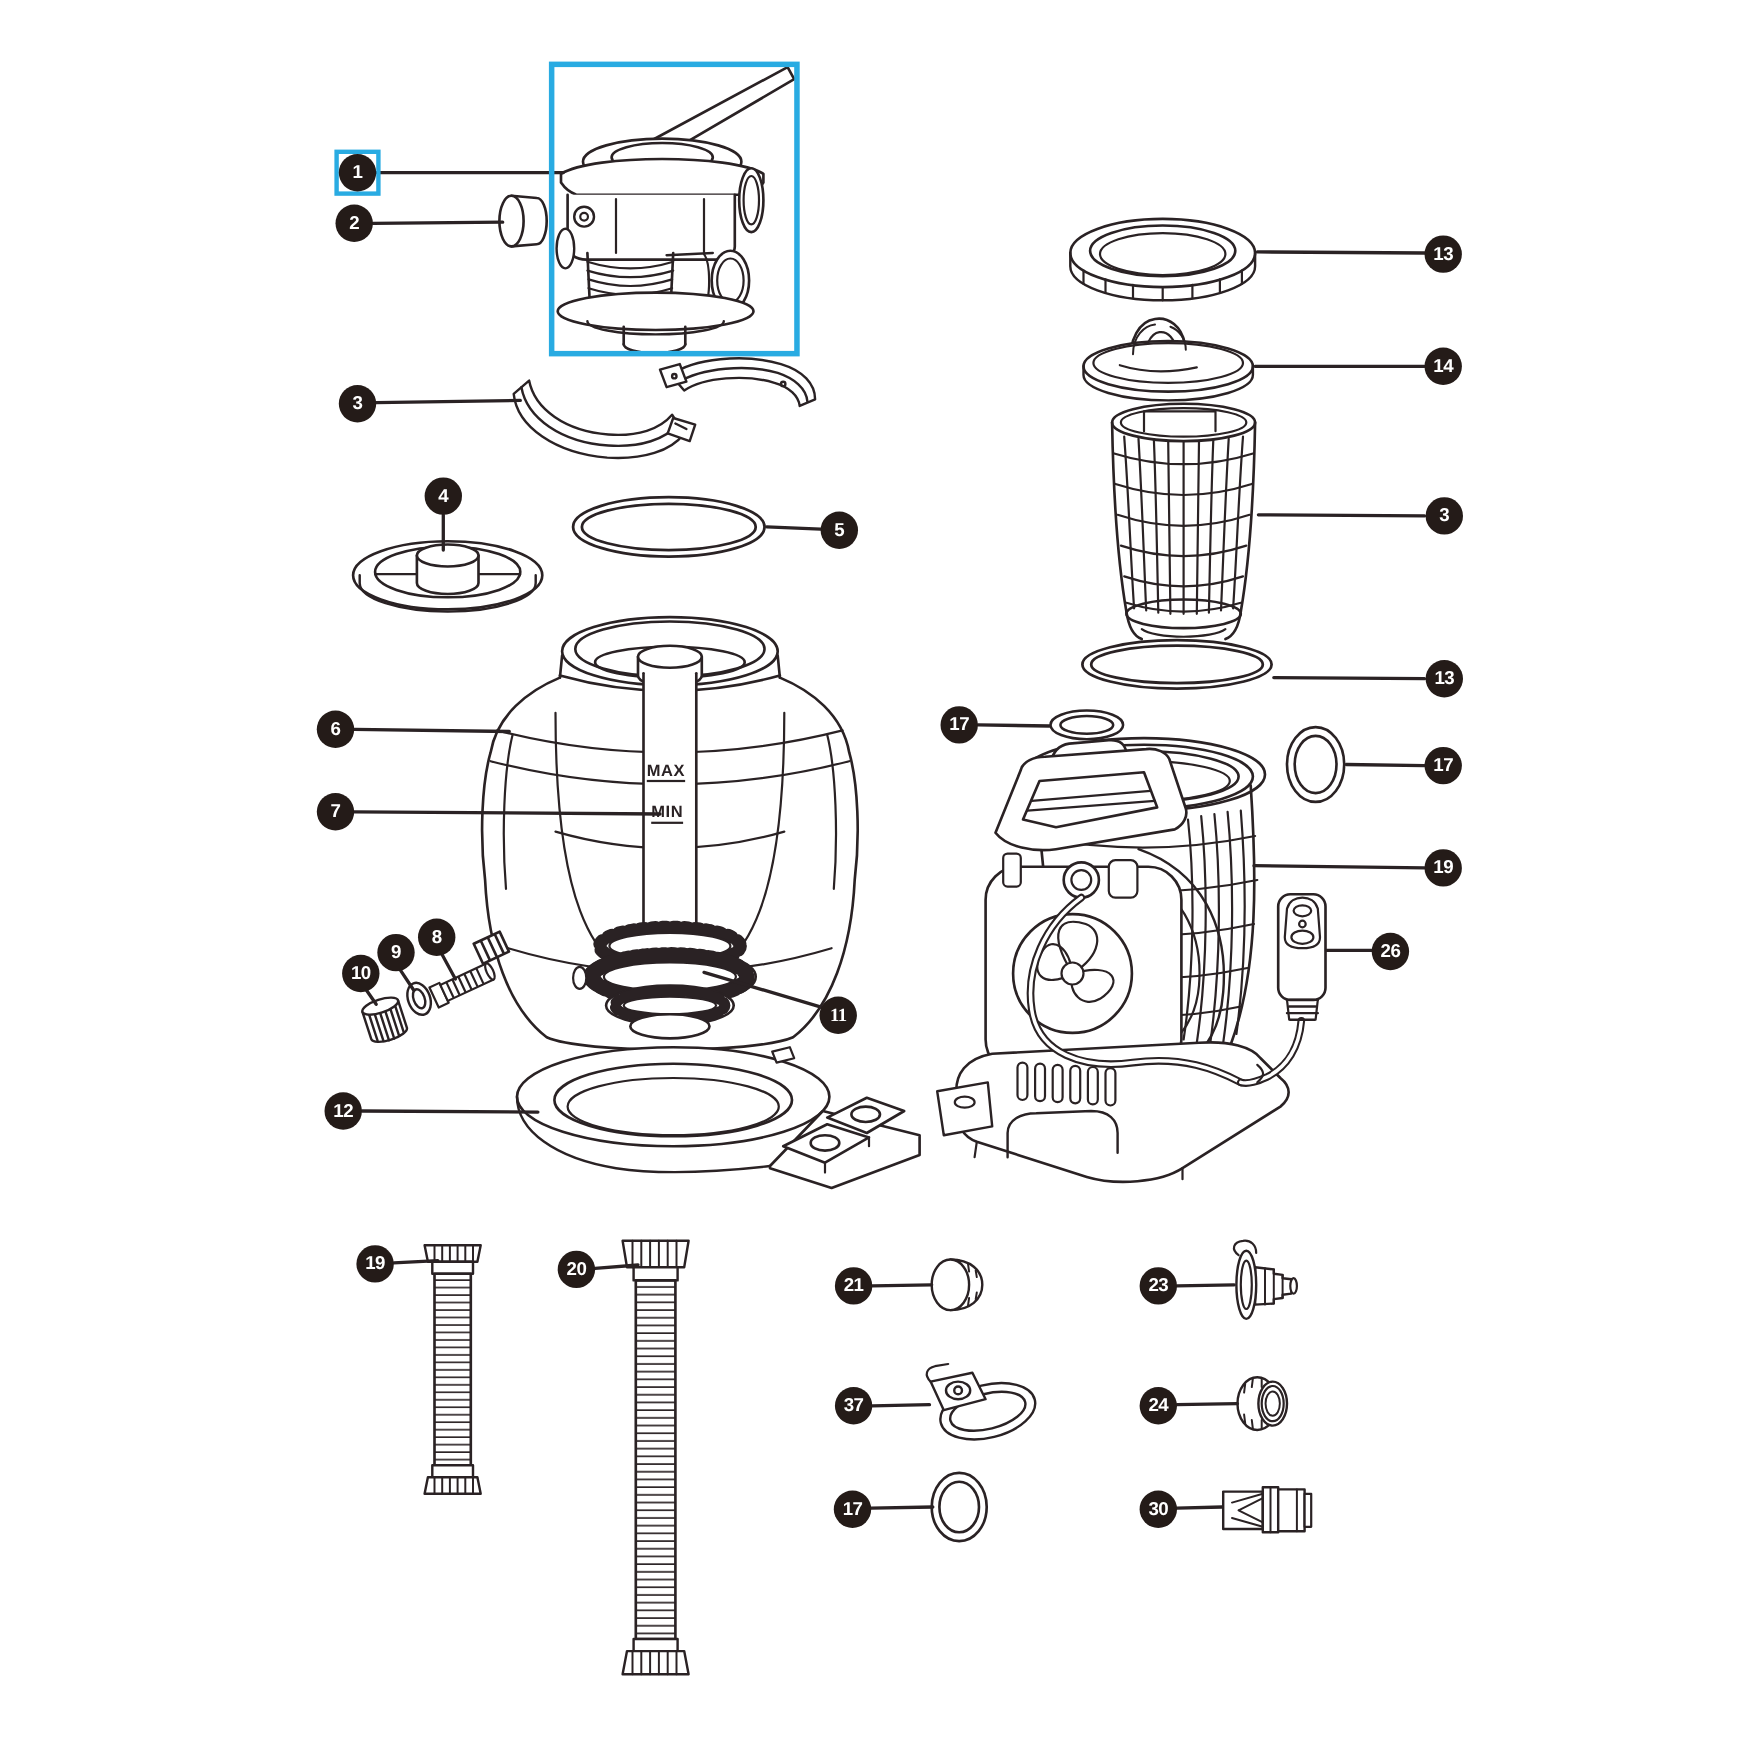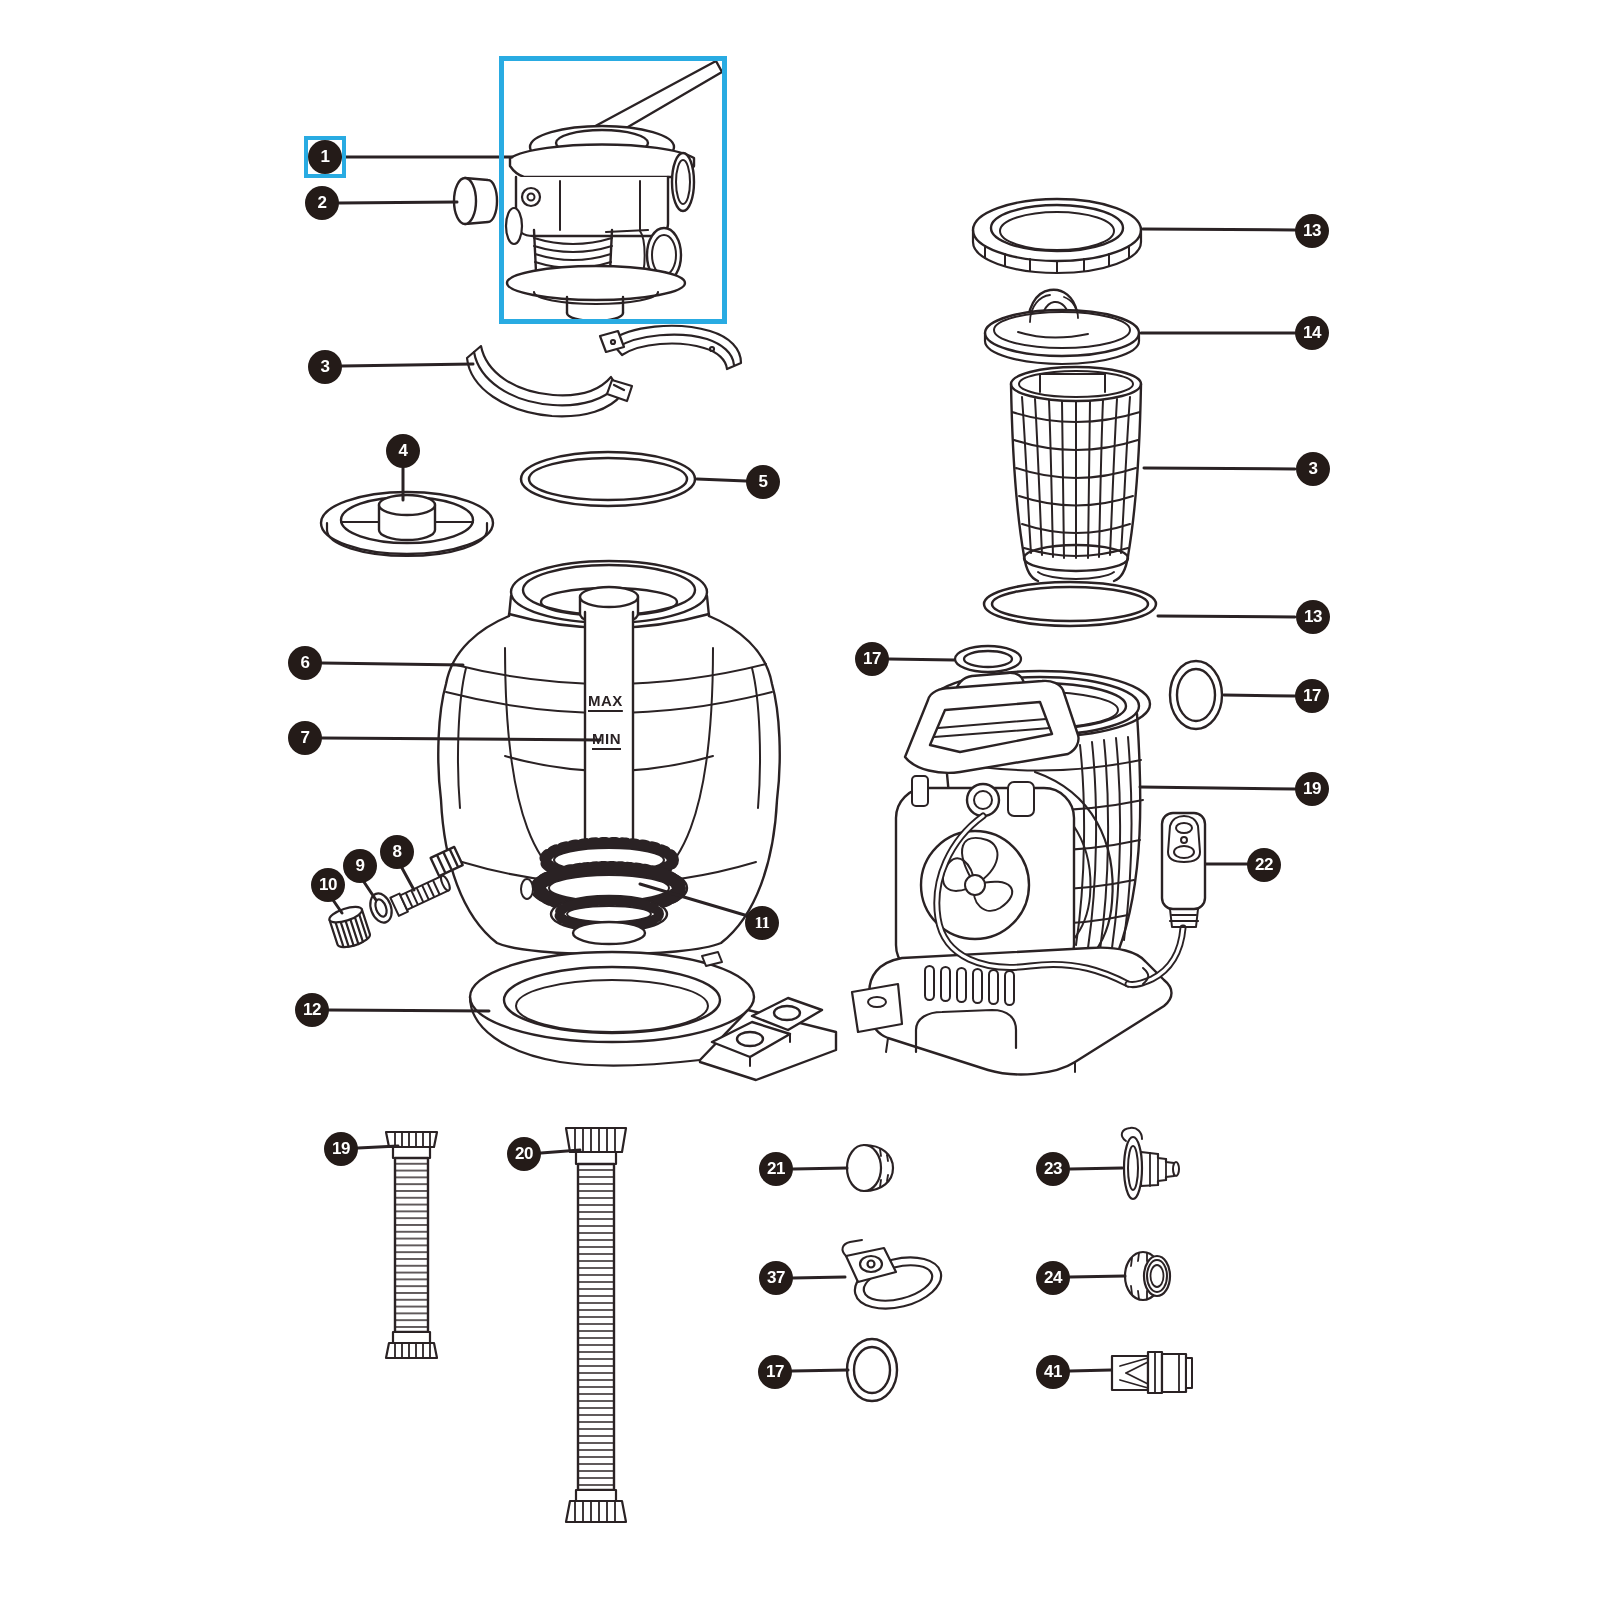--- a/index.html
+++ b/index.html
@@ -498,23 +498,23 @@
   <div class="co" style="left:311px;top:868px;">10</div>
   <div class="co" style="left:745px;top:906px;font-family:Liberation Serif, serif;">11</div>
   <div class="co" style="left:295px;top:993px;">12</div>
   <div class="co" style="left:1295px;top:214px;text-align:center;">13</div>
   <div class="co" style="left:1295px;top:316px;">14</div>
   <div class="co" style="left:1296px;top:452px;">3</div>
   <div class="co" style="left:1296px;top:600px;">13</div>
   <div class="co" style="left:855px;top:642px;">17</div>
   <div class="co" style="left:1295px;top:679px;">17</div>
   <div class="co" style="left:1295px;top:772px;">19</div>
-  <div class="co" style="left:1247px;top:848px;">22</div>
+  <div class="co" style="left:1247px;top:848px;">26</div>
   <div class="co" style="left:324px;top:1132px;">19</div>
   <div class="co" style="left:507px;top:1137px;">20</div>
   <div class="co" style="left:759px;top:1152px;">21</div>
   <div class="co" style="left:1036px;top:1152px;">23</div>
   <div class="co" style="left:759px;top:1261px;">37</div>
   <div class="co" style="left:1036px;top:1261px;">24</div>
   <div class="co" style="left:758px;top:1355px;">17</div>
-  <div class="co" style="left:1036px;top:1355px;">41</div>
+  <div class="co" style="left:1036px;top:1355px;">30</div>
 
 </div>
 
 </body></html>

